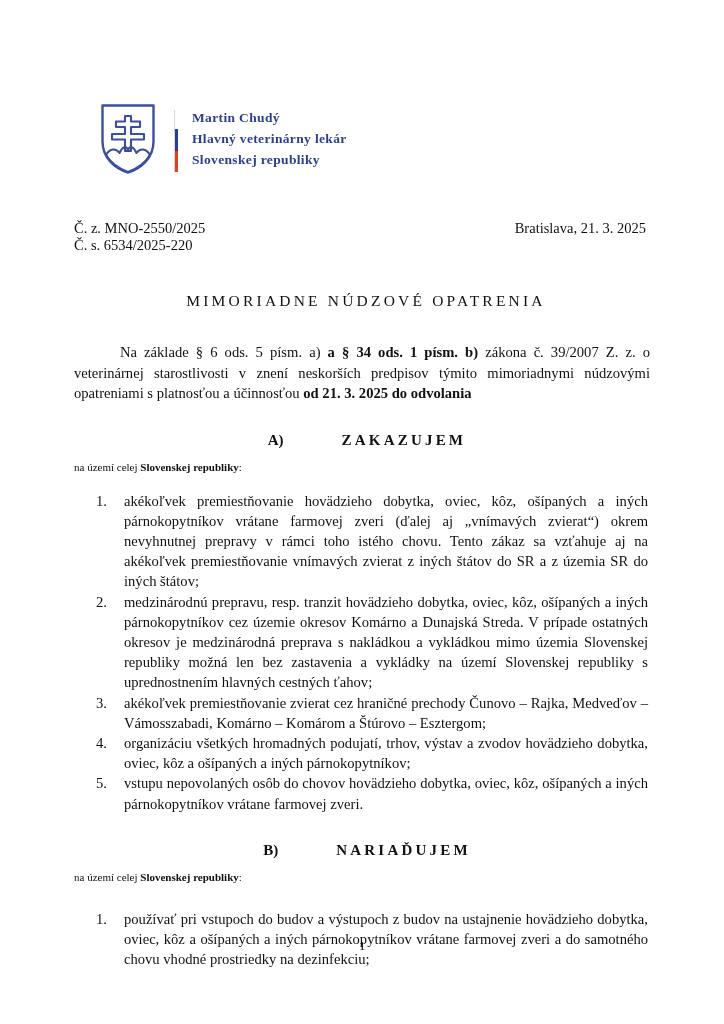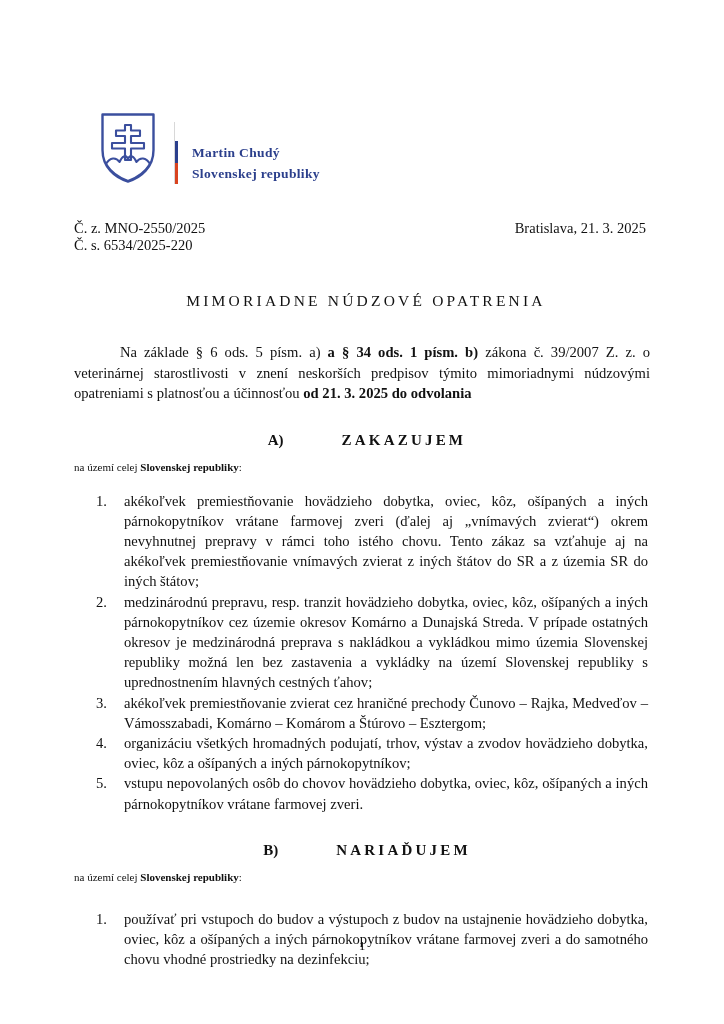--- a/index.html
+++ b/index.html
@@ -20,21 +20,21 @@
     position: relative;
     width: 724px;
     height: 1024px;
     box-sizing: border-box;
     padding: 0 74px;
   }
 
   
   .letterhead {
     display: flex;
-    align-items: flex-end;
+    align-items: center;
     padding-top: 92px;
     height: 92px;
     margin-left: 26px;
   }
   .emblem {
     width: 56px;
     height: 72px;
     flex: 0 0 56px;
     margin-right: 18px;
     margin-top: 2px;
@@ -175,20 +175,21 @@
           <path d="M6 52 C10 45 16 45 19.5 50 C22 44 26 42 28 47 C30 42 34 44 36.5 50 C40 45 46 45 50 52
                    C45 60 36 66 28 69 C20 66 11 60 6 52 Z"></path>
         </g>
       </svg>
     </div>
 
     <div class="tricolor"></div>
 
     <div class="lh-text">
       <div class="lh-line">Martin Chudý</div>
+      <div class="lh-line">Hlavný veterinárny lekár</div>
       <div class="lh-line">Slovenskej republiky</div>
     </div>
   </div>
 
   <div class="refblock">
     <div class="ref-left">
       <div>Č. z. MNO-2550/2025</div>
       <div>Č. s. 6534/2025-220</div>
     </div>
     <div class="ref-right">Bratislava, 21. 3. 2025</div>

